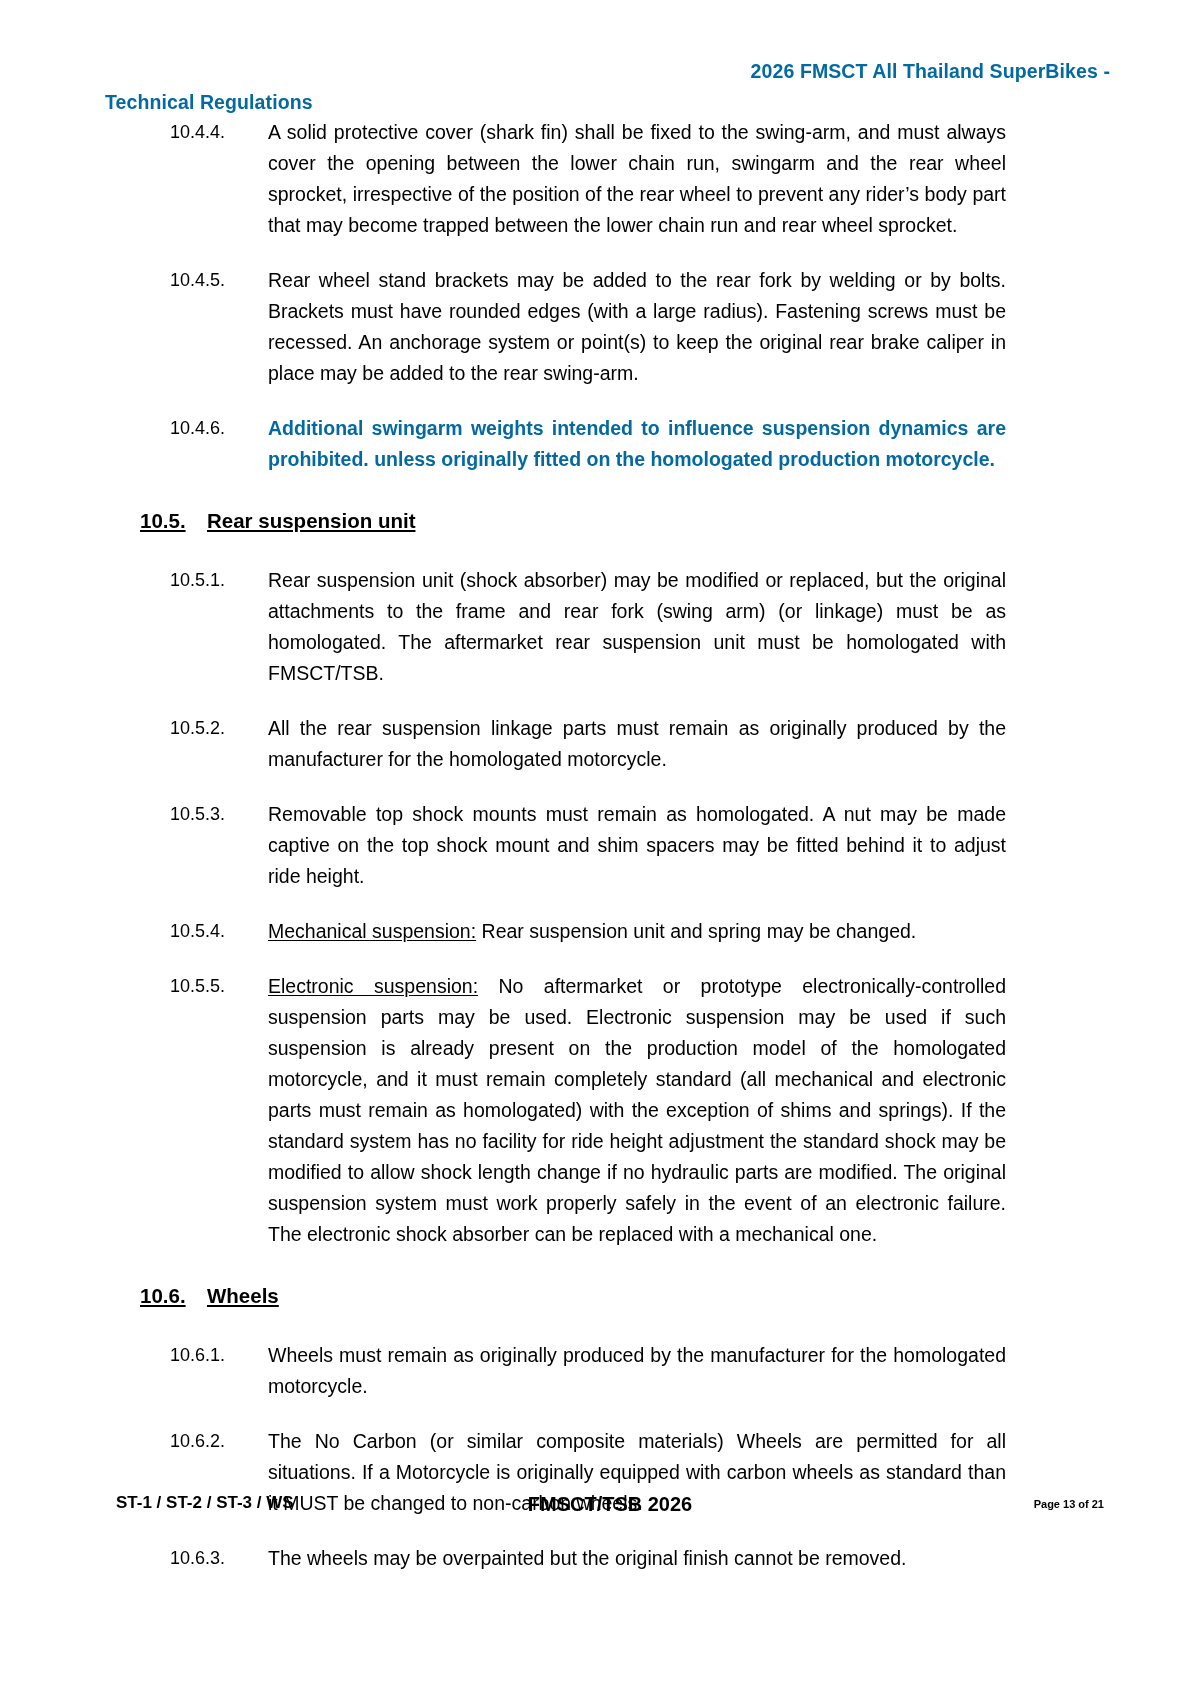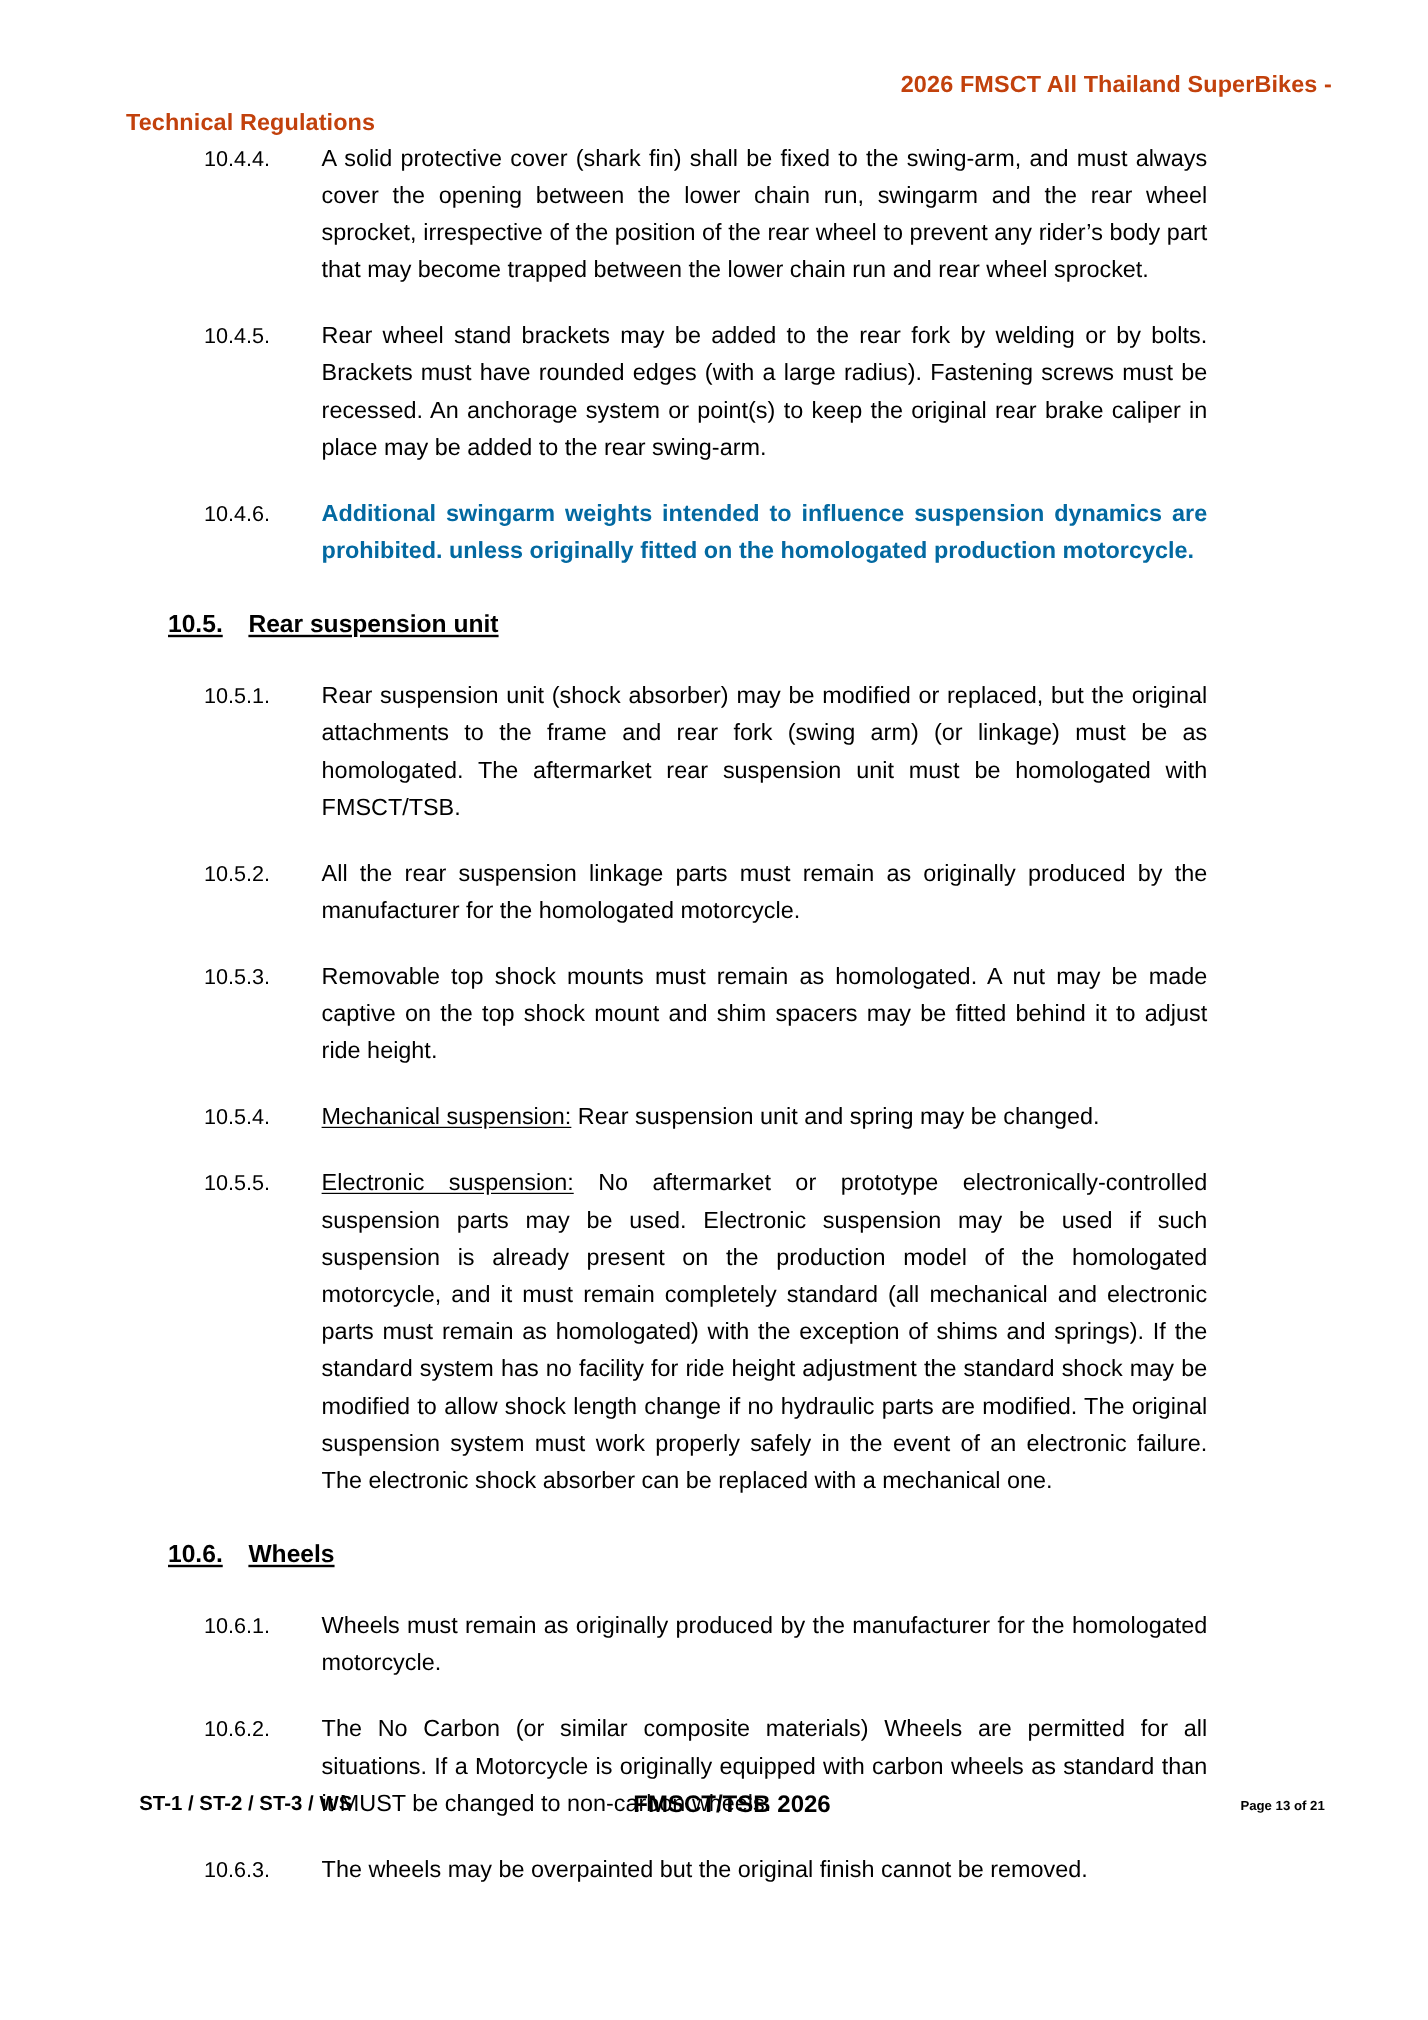--- a/index.html
+++ b/index.html
@@ -22,21 +22,21 @@
     box-sizing: border-box;
     padding: 0;
   }
 
   
   .header {
     position: absolute;
     top: 56px;
     left: 105px;
     width: 1005px;
-    color: #c2410c;
+    color: #0369a1;
     font-weight: bold;
     font-size: 19.5px;
     line-height: 30px;
     letter-spacing: 0.1px;
   }
   .header .hdr-line1 {
     display: block;
     text-align: right;
   }
   .header .hdr-line2 {

